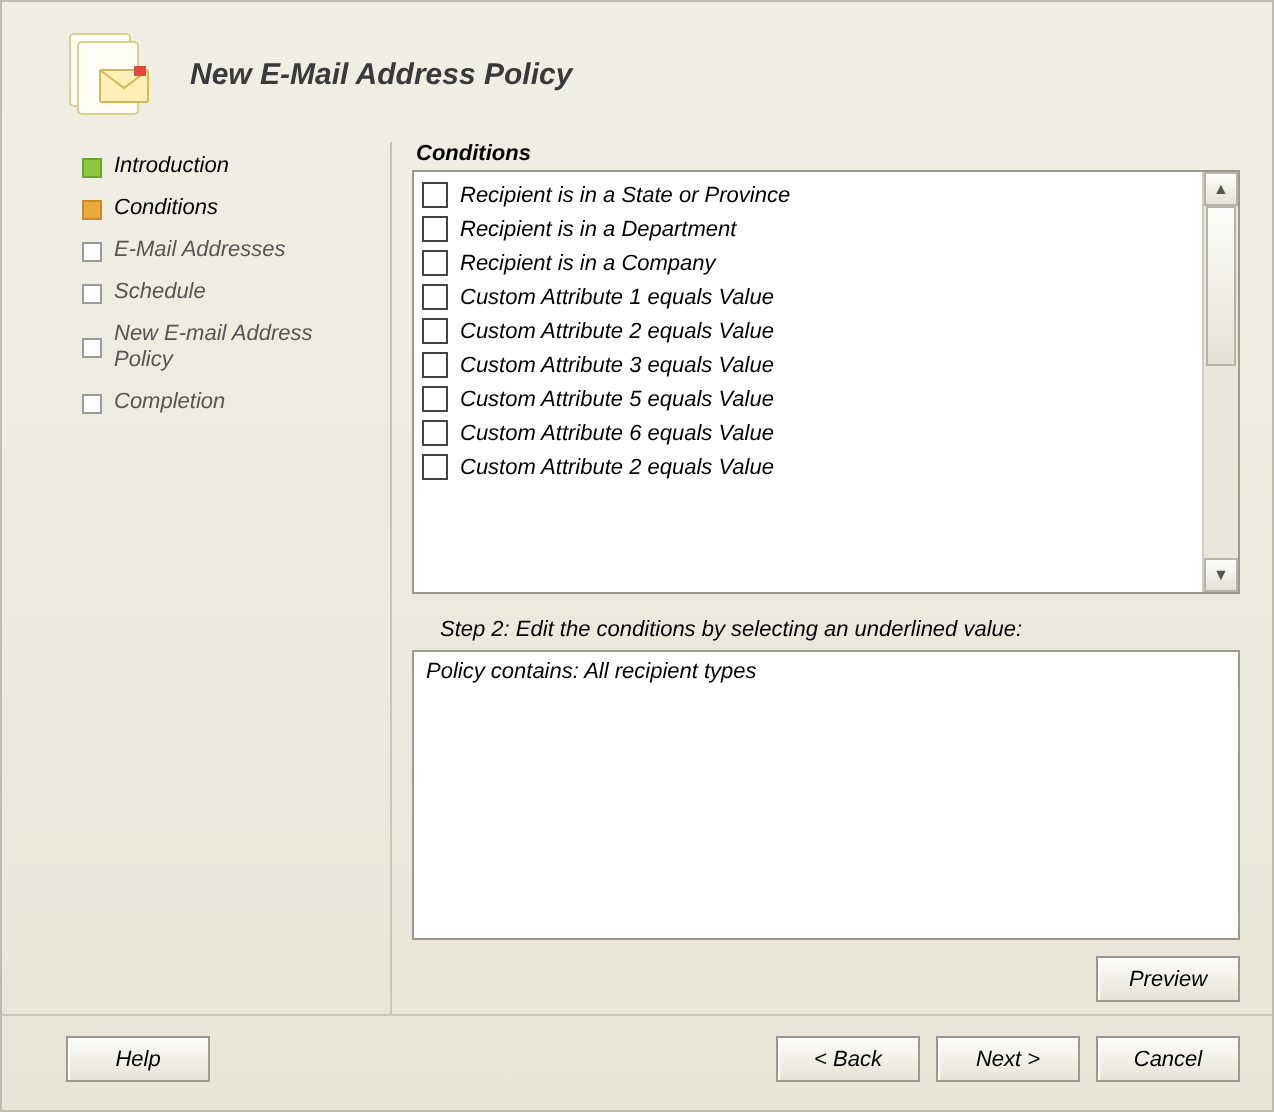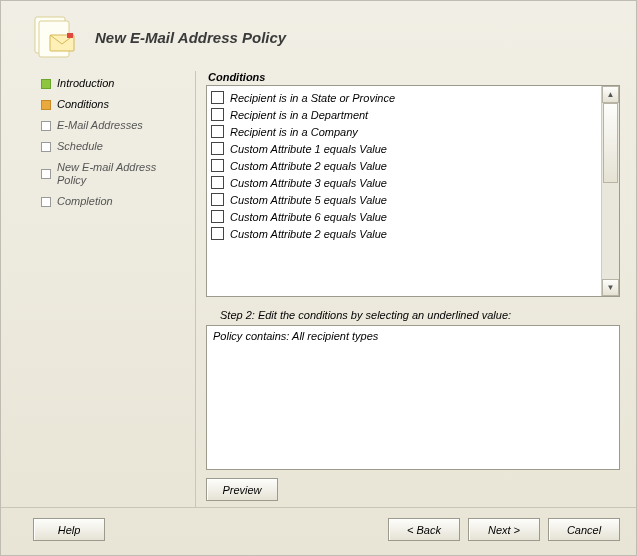--- a/index.html
+++ b/index.html
@@ -141,20 +141,21 @@
     box-sizing: border-box;
   }
   .edit-area {
     flex: 1 1 auto;
     min-height: 100px;
     padding: 4px 6px;
     margin-top: 2px;
   }
   .preview-row {
     display: flex;
+    justify-content: flex-end;
     padding: 8px 0 6px 0;
   }
   .btn {
     min-width: 72px;
     height: 23px;
     padding: 0 10px;
     border: 1px solid #9c9a8c;
     background: linear-gradient(#fdfdfb,#e6e3d5);
     font: inherit;
     cursor: pointer;

